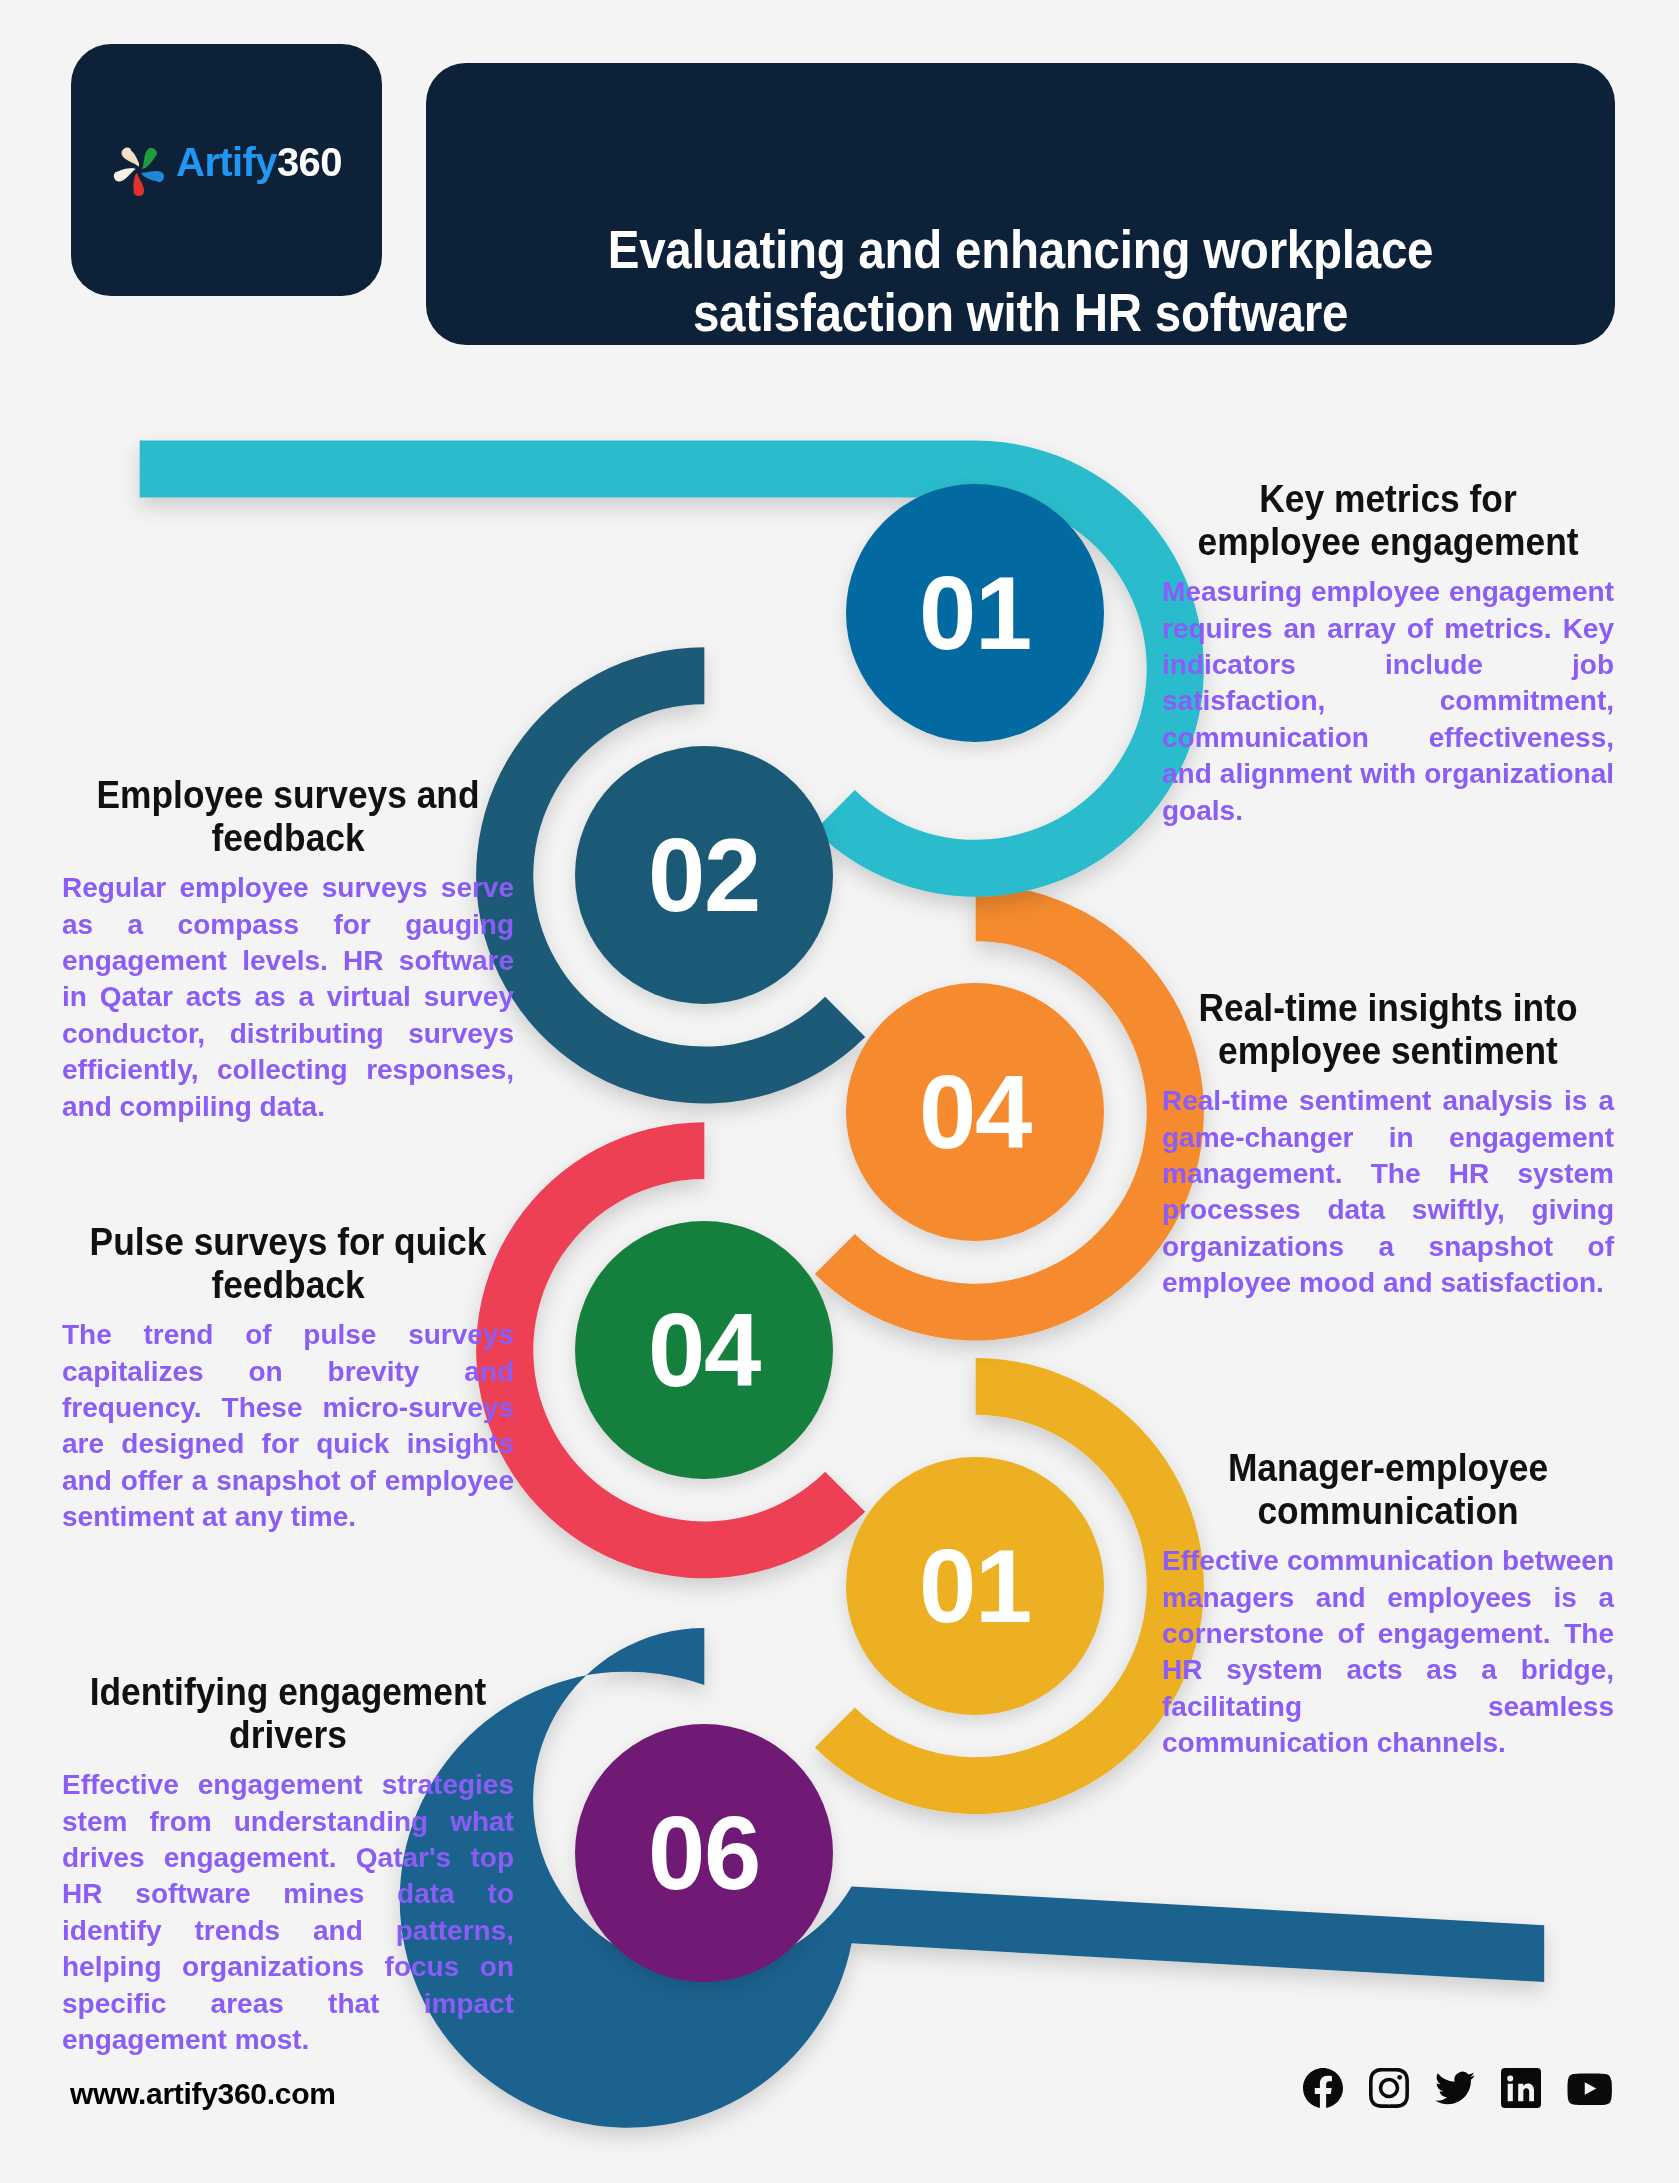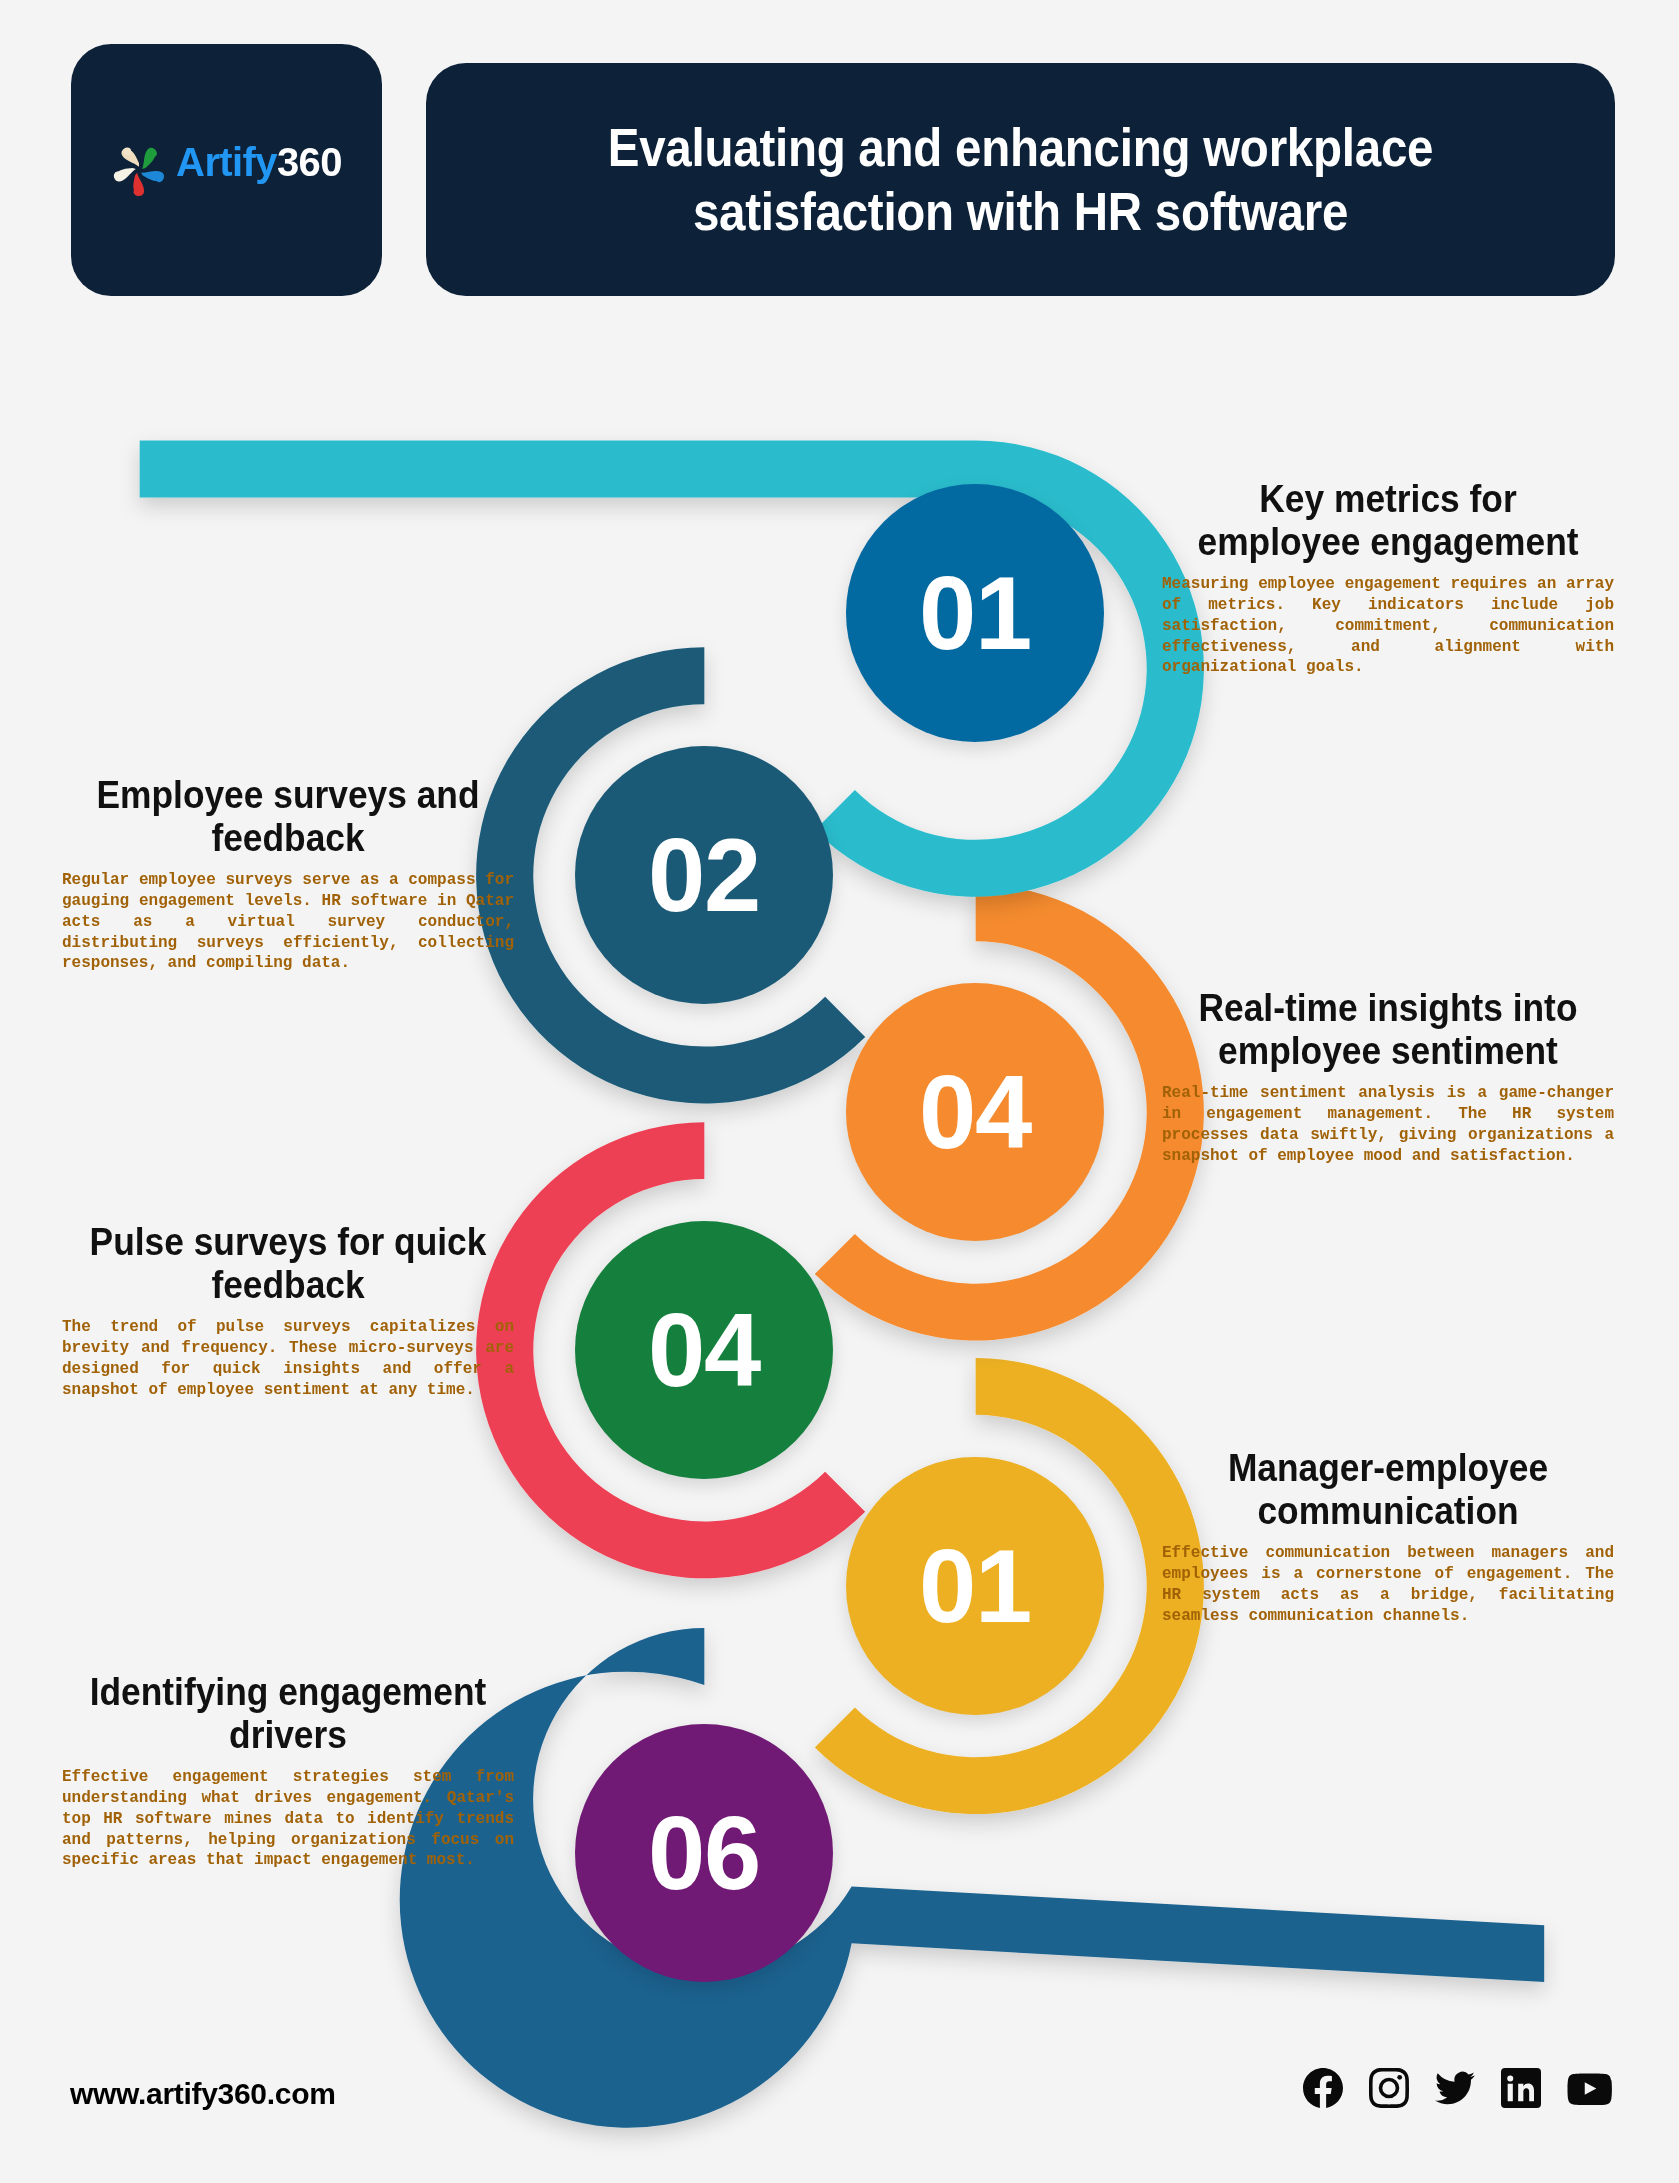--- a/index.html
+++ b/index.html
@@ -20,23 +20,23 @@
   }
   .logo-row { display: flex; gap: 9px; }
   .logo-mark { width: 56px; height: 56px; flex: 0 0 auto; }
   .logo-text { font-size: 40px; font-weight: bold; letter-spacing: -0.6px;
     font-family: "Liberation Sans", sans-serif; line-height: 1; }
   .logo-text .a { color: #2196f3; }
   .logo-text .b { color: #ffffff; }
 
   .title-card {
     position: absolute; left: 426px; top: 63px;
-    width: 1189px; height: 233px;
+    width: 1189px; height: 282px;
     background: #0d2239; border-radius: 40px;
-    display: flex; align-items: center; justify-content: center;
+    display: flex; align-items: flex-end; justify-content: center;
     padding: 0 68px;
   }
   .title-card h1 {
     color: #ffffff; text-align: center;
     font-size: 54px; font-weight: bold; line-height: 1.18;
     font-family: "Liberation Sans Narrow", "Liberation Sans", sans-serif;
     transform: scaleX(0.88); transform-origin: center;
     letter-spacing: -0.3px;
   }
 
@@ -58,23 +58,23 @@
 
   
   .blk { position: absolute; width: 452px; z-index: 7; }
   .blk h2 {
     font-size: 38px; font-weight: bold; line-height: 1.13;
     color: #111111; text-align: center; margin-bottom: 10.3px;
     font-family: "Liberation Sans Narrow", "Liberation Sans", sans-serif;
     transform: scaleX(0.93); transform-origin: center;
   }
   .blk p {
-    font-size: 16px; font-weight: bold; line-height: 1.30;
-    color: #a16207; text-align: justify; text-align-last: left;
-    font-family: Liberation Mono, monospace;
+    font-size: 28px; font-weight: bold; line-height: 1.30;
+    color: #8b5cf6; text-align: justify; text-align-last: left;
+    font-family: Liberation Sans, sans-serif;
   }
 
   
   .site {
     position: absolute; left: 70px; top: 2077px;
     font-size: 30px; font-weight: bold; color: #000000; letter-spacing: -0.3px;
     font-family: "Liberation Sans Narrow", "Liberation Sans", sans-serif;
   }
   .socials {
     position: absolute; right: 68px; top: 2068px;

